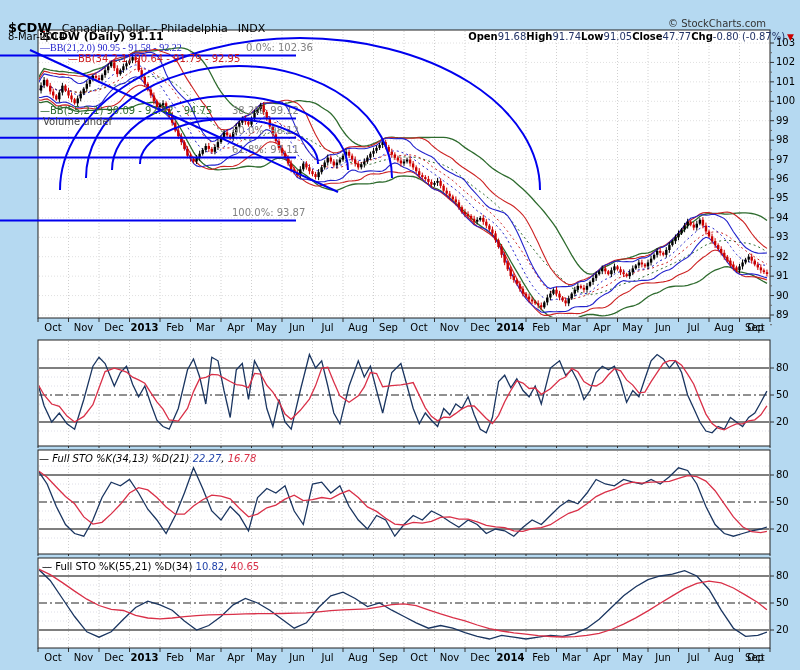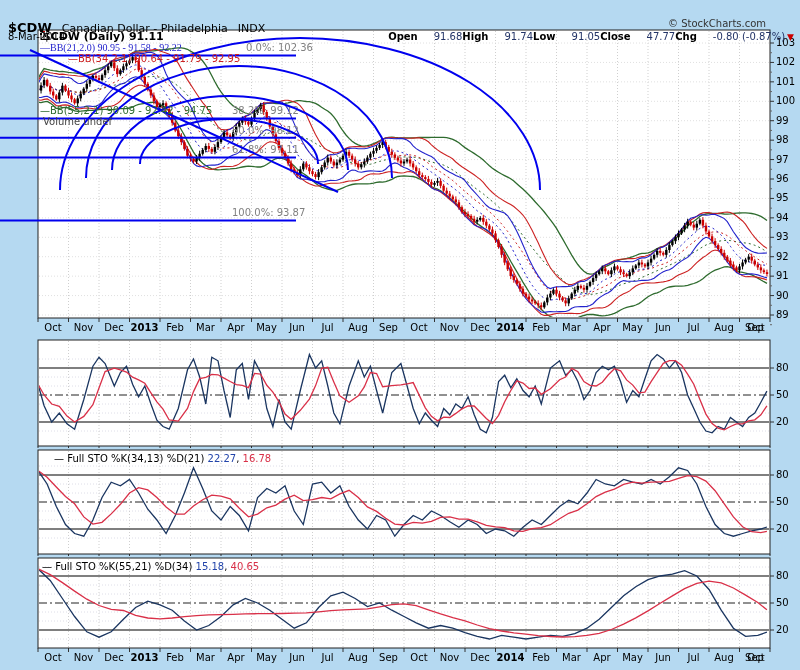--- a/index.html
+++ b/index.html
@@ -8,21 +8,21 @@
   svg{position:absolute;left:0;top:0;}
   .header{position:absolute;left:0;top:16px;width:800px;height:28px;z-index:5;}
   .hrow1{position:absolute;left:8px;top:1px;white-space:nowrap;}
   .sym{font-size:13px;font-weight:bold;color:#000;}
   .symname{font-size:11px;color:#000;margin-left:5px;}
   .credit{position:absolute;left:668px;top:2px;font-size:10px;color:#333;}
   .hrow2{position:absolute;left:8px;top:15px;width:786px;white-space:nowrap;font-size:10px;color:#000;}
   .hdate{position:absolute;left:0;top:0;}
   .quote{position:absolute;right:0;top:0;}
   .quote b{}
-  .qv{color:#223366;margin-left:16px;}
+  .qv{color:#223366;margin-left:0;}
   .tri{color:#CC0000;font-size:9px;margin-left:2px;}
   .legend{position:absolute;z-index:4;font-size:10px;line-height:11px;white-space:nowrap;}
   .lg-title{font-size:11px;font-weight:bold;color:#000;}
   .lg-title .ic{display:inline-block;vertical-align:-1px;margin-right:3px;}
   .lg-bb21{color:#2222CC;font-family:Liberation Serif, serif;}
   .lg-bb34{color:#CC2222;margin-left:28px;}
   .lg-bb55{color:#2E6B2E;margin-top:41px;}
   .lg-vol{color:#444;}
   .lg-vol .ic{display:inline-block;vertical-align:-1px;margin-right:3px;}
   .sto-legend{position:absolute;z-index:4;font-size:10px;white-space:nowrap;color:#000;}
@@ -947,17 +947,17 @@
     <div class="lg-bb34">—BB(34,2.1) 90.64 - 91.79 - 92.95</div>
     <div class="lg-bb55">—BB(55,2.1) 90.09 - 92.42 - 94.75</div>
     <div class="lg-vol"><span class="ic"><svg width="9" height="8">
             <rect x="0" y="4" width="2" height="4" fill="#777"></rect>
             <rect x="3" y="1" width="2" height="7" fill="#777"></rect>
             <rect x="6" y="3" width="2" height="5" fill="#777"></rect>
           </svg></span><span>Volume undef</span></div>
   </div>
 
 
-  <div class="sto-legend" style="left:54px;top:453px;"><span>— Full STO %K(34,13) %D(21)</span> <span class="kv">22.27</span><span>, </span><span class="dv">16.78</span></div>
+  <div class="sto-legend" style="left:39px;top:453px;font-style:italic;"><span>— Full STO %K(34,13) %D(21)</span> <span class="kv">22.27</span><span>, </span><span class="dv">16.78</span></div>
 
-  <div class="sto-legend" style="left:42px;top:561px;"><span>— Full STO %K(55,21) %D(34)</span> <span class="kv">15.18</span><span>, </span><span class="dv">40.65</span></div>
+  <div class="sto-legend" style="left:42px;top:561px;"><span>— Full STO %K(55,21) %D(34)</span> <span class="kv">10.82</span><span>, </span><span class="dv">40.65</span></div>
 
 </div>
 
 </body></html>

